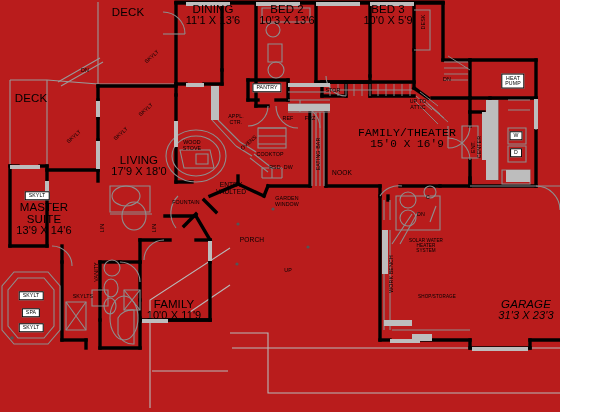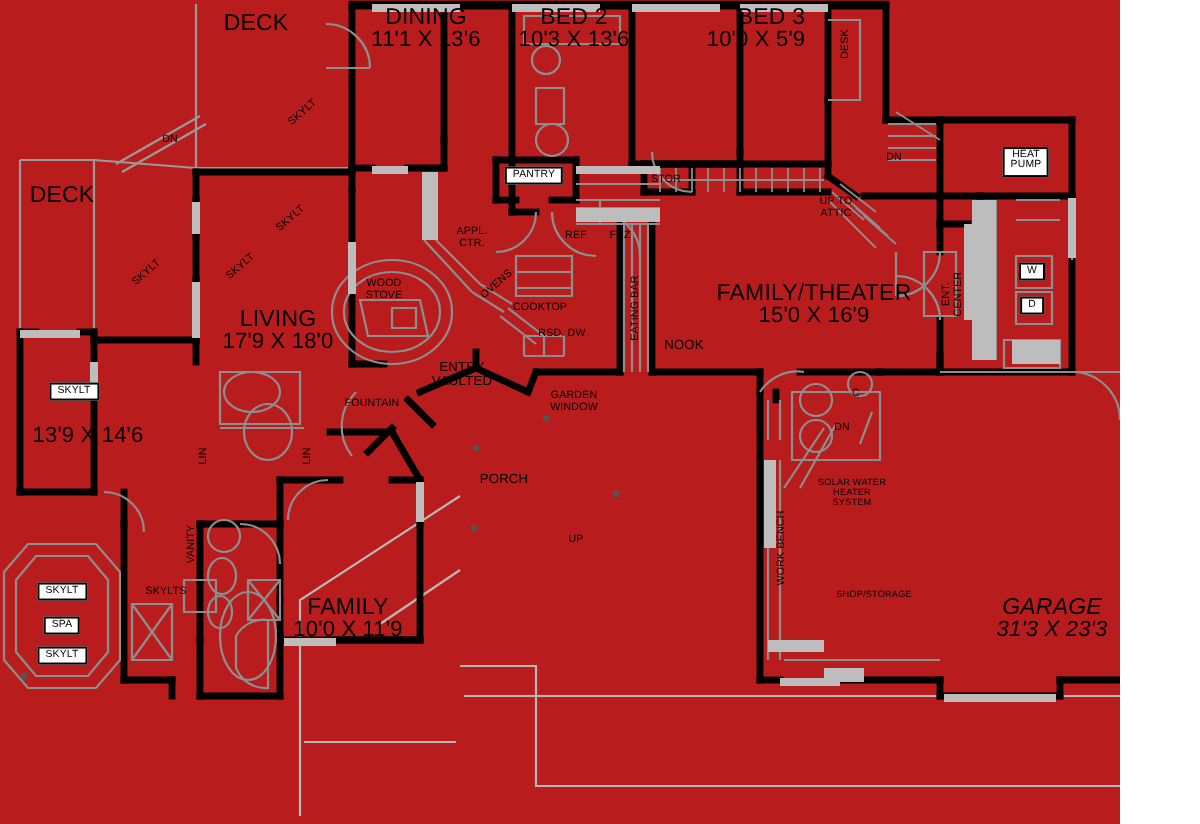--- a/index.html
+++ b/index.html
@@ -350,25 +350,25 @@
         <circle cx="308" cy="247" r="1.6"></circle>
     <circle cx="12" cy="338" r="1.8"></circle>
   </g>
 </svg>
 
 <div id="room-labels">
       <div class="lbl rm" style="left: 128px; top: 12px;"><span>DECK</span></div>
       <div class="lbl rm" style="left: 31px; top: 98px;"><span>DECK</span></div>
       <div class="lbl rm" style="left: 213px; top: 15px;"><span>DINING</span><span class="d">11'1 X 13'6</span></div>
       <div class="lbl rm" style="left: 287px; top: 15px;"><span>BED 2</span><span class="d">10'3 X 13'6</span></div>
-      <div class="lbl rm" style="left: 378px; top: 15px; text-align: right;"><span>BED 3</span><span class="d">10'0 X 5'9</span></div>
+      <div class="lbl rm" style="left: 388px; top: 15px;"><span>BED 3</span><span class="d">10'0 X 5'9</span></div>
       <div class="lbl rm" style="left: 139px; top: 166px;"><span>LIVING</span><span class="d">17'9 X 18'0</span></div>
-      <div class="lbl rm" style="left: 44px; top: 219px;"><span class="d">13'9 X 14'6</span></div>
+      <div class="lbl rm" style="left: 44px; top: 219px;"><span>MASTER<br>SUITE</span><span class="d">13'9 X 14'6</span></div>
       <div class="lbl rm" style="left: 174px; top: 310px;"><span>FAMILY</span><span class="d">10'0 X 11'9</span></div>
-      <div class="lbl rm" style="left: 407px; top: 153px;"><span>FAMILY/THEATER</span><span class="d">15'0 X 16'9</span></div>
+      <div class="lbl rm" style="left: 407px; top: 139px; font-family: Liberation Mono, monospace;"><span>FAMILY/THEATER</span><span class="d">15'0 X 16'9</span></div>
       <div class="lbl rm" style="left: 526px; top: 310px; font-style: italic;"><span>GARAGE</span><span class="d">31'3 X 23'3</span></div>
     </div>
 <div id="anno-labels">
       <div class="lbl tiny two" style="left: 85px; top: 71px;">DN</div>
       <div class="lbl tiny rot45" style="left: 152px; top: 57px;">SKYLT</div>
       <div class="lbl tiny rot45" style="left: 146px; top: 110px;">SKYLT</div>
       <div class="lbl tiny rot45" style="left: 121px; top: 134px;">SKYLT</div>
       <div class="lbl tiny rot45" style="left: 74px; top: 137px;">SKYLT</div>
       <div class="lbl boxed" style="left: 37px; top: 196px;">SKYLT</div>
       <div class="lbl boxed" style="left: 31px; top: 296px;">SKYLT</div>

